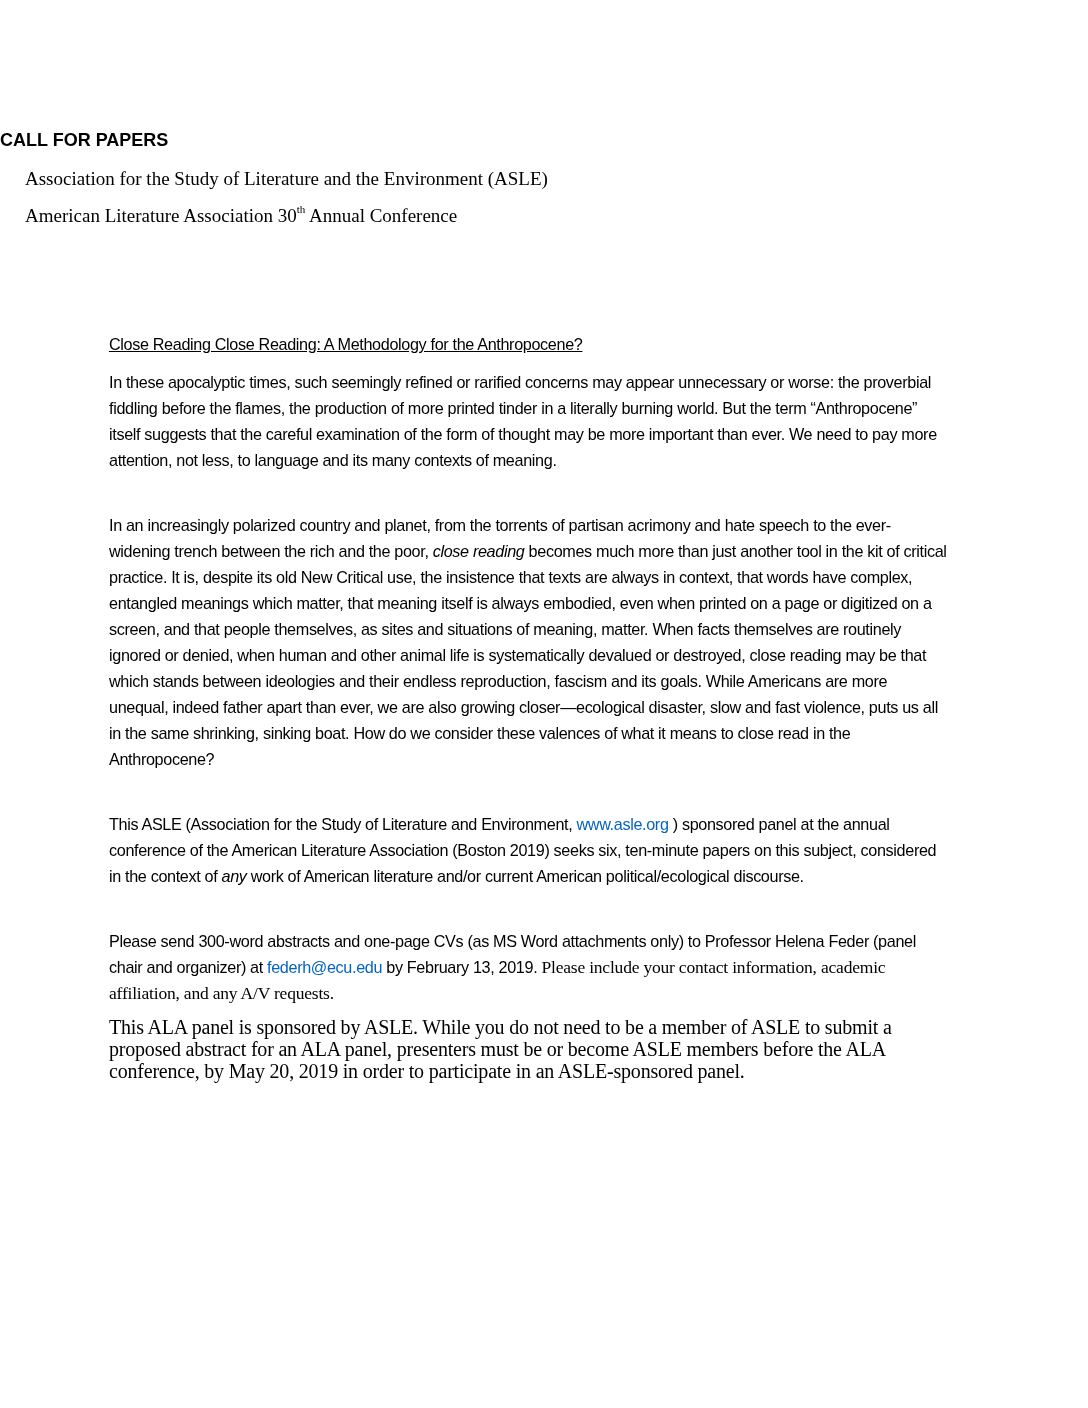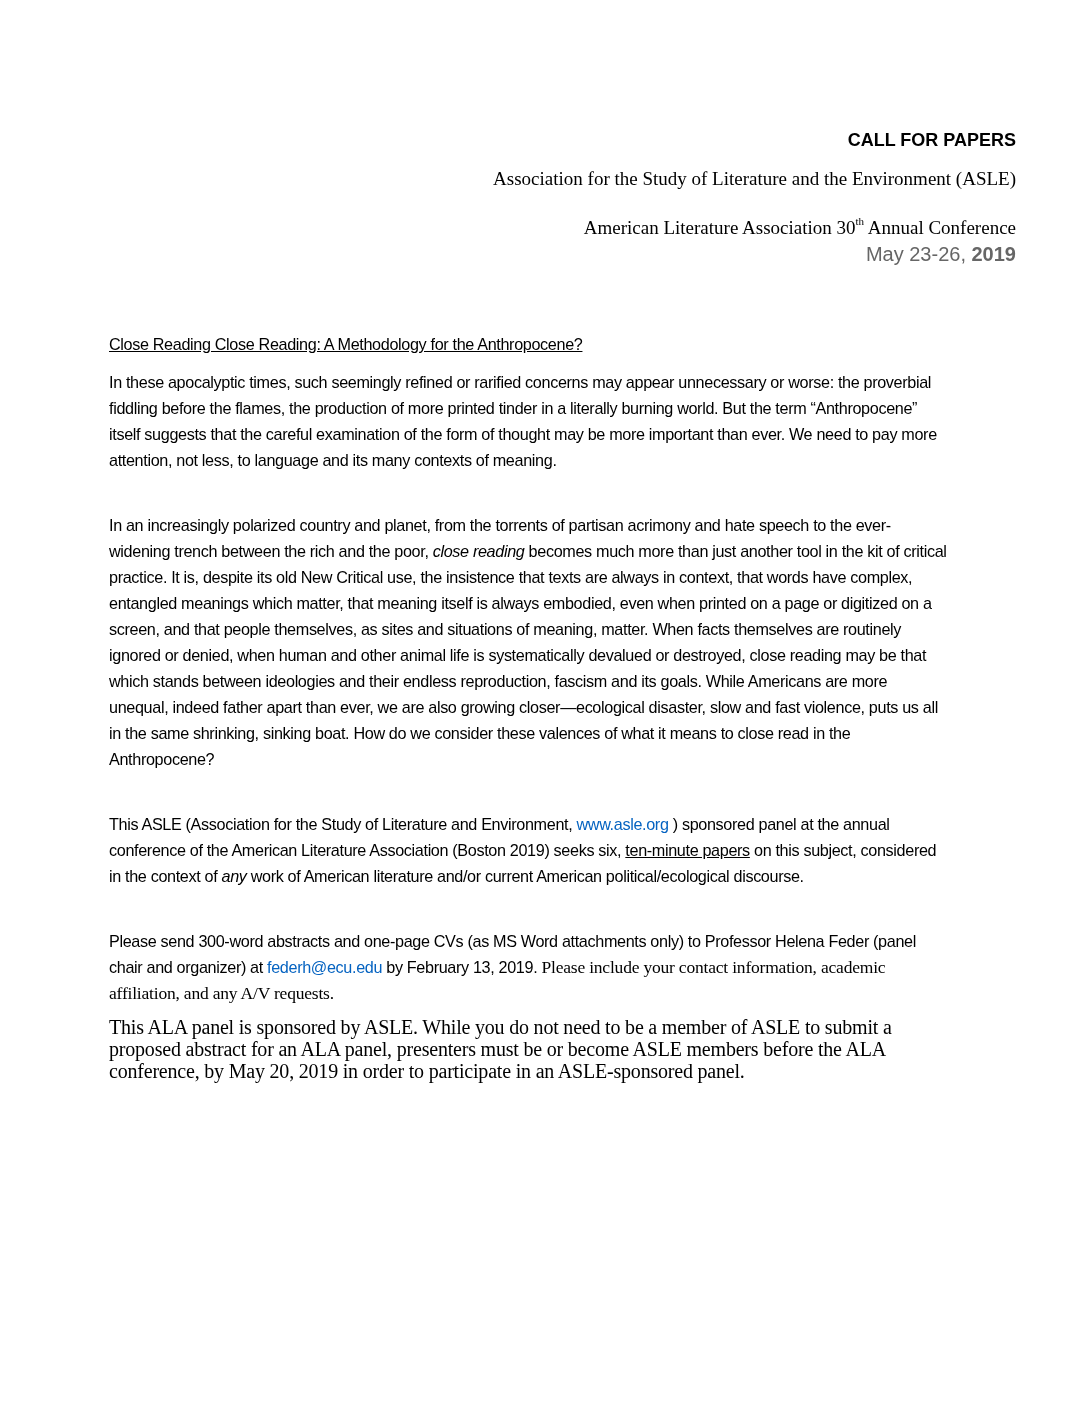--- a/index.html
+++ b/index.html
@@ -1,49 +1,48 @@
 <!DOCTYPE html>
 <html><head>
 <meta charset="utf-8">
 <style>
   html, body { margin:0; padding:0; background:#ffffff; }
   body { width:1088px; height:1408px; position:relative; overflow:hidden; color:#000; }
   .page { position:absolute; left:0; top:0; width:1088px; height:1408px; background:#fff; }
-  .center { position:absolute; left:8px; width:1008px; text-align:right; white-space:nowrap; }
+  .center { position:absolute; left:0; width:1008px; text-align:left; white-space:nowrap; }
   .title { top:130px; font-family:"Liberation Sans", sans-serif; font-weight:bold; font-size:18px; }
-  .serif-line { font-family:"Liberation Serif", serif; font-size:19px; }
+  .serif-line { font-family:"Liberation Serif", serif; font-size:19px;padding-left:25px; }
   .line1 { top:168px; }
-  .line2 { top:205px;margin-top:12px; }
+  .line2 { top:205px; }
   .line2 sup { font-size:11px; vertical-align:top; position:relative; top:-2px; }
   .date { top:243px; font-family:"Liberation Sans", sans-serif; font-size:20px; color:#666; }
   .date b { font-weight:bold; }
   .city { top:268px; font-family:"Liberation Serif", serif; font-size:19px; }
   .body { position:absolute; left:109px; width:840px; font-family:"Liberation Sans", sans-serif; font-size:16.2px; line-height:26px; letter-spacing:-0.35px; }
   .heading { top:331px; text-decoration:underline; white-space:nowrap; }
   .p1 { top:369px; }
   .p2 { top:512px; }
   .p3 { top:811px; }
   .p4 { top:928px; }
   .p5 { top:1016px; font-family:"Liberation Serif", serif; font-size:20px; line-height:22px; letter-spacing:-0.2px; }
   .serif-inline { font-family:"Liberation Serif", serif; font-size:17.5px; letter-spacing:-0.2px; }
   a.link { color:#0563c1; }
-  .ul { text-decoration:underline; }
+  .ul { }
 </style>
 </head>
 <body>
 
 <div class="page">
 
   <div class="center title">CALL FOR PAPERS</div>
 
   <div class="center serif-line line1">Association for the Study of Literature and the Environment (ASLE)</div>
 
   <div class="center serif-line line2"><span>American Literature Association 30</span><sup>th</sup><span> Annual Conference</span></div>
 
-  <div class="center date"><span>May 23-26, </span><b>2019</b></div>
 
 
   <div class="body heading">Close Reading Close Reading: A Methodology for the Anthropocene?</div>
 
   <div class="body p1">In these apocalyptic times, such seemingly refined or rarified concerns may appear unnecessary or worse: the proverbial fiddling before the flames, the production of more printed tinder in a literally burning world. But the term “Anthropocene” itself suggests that the careful examination of the form of thought may be more important than ever. We need to pay more attention, not less, to language and its many contexts of meaning.</div>
 
   <div class="body p2"><span>In an increasingly polarized country and planet, from the torrents of partisan acrimony and hate speech to the ever-widening trench between the rich and the poor, </span><i>close reading</i><span> becomes much more than just another tool in the kit of critical practice. It is, despite its old New Critical use, the insistence that texts are always in context, that words have complex, entangled meanings which matter, that meaning itself is always embodied, even when printed on a page or digitized on a screen, and that people themselves, as sites and situations of meaning, matter. When facts themselves are routinely ignored or denied, when human and other animal life is systematically devalued or destroyed, close reading may be that which stands between ideologies and their endless reproduction, fascism and its goals. While Americans are more unequal, indeed father apart than ever, we are also growing closer—ecological disaster, slow and fast violence, puts us all in the same shrinking, sinking boat. How do we consider these valences of what it means to close read in the Anthropocene?</span></div>
 
   <div class="body p3"><span>This ASLE (Association for the Study of Literature and Environment, </span><a class="link">www.asle.org</a><span> ) sponsored panel at the annual conference of the American Literature Association (Boston 2019) seeks six, </span><span class="ul">ten-minute papers</span><span> on this subject, considered in the context of </span><i>any</i><span> work of American literature and/or current American political/ecological discourse.</span></div>
 

